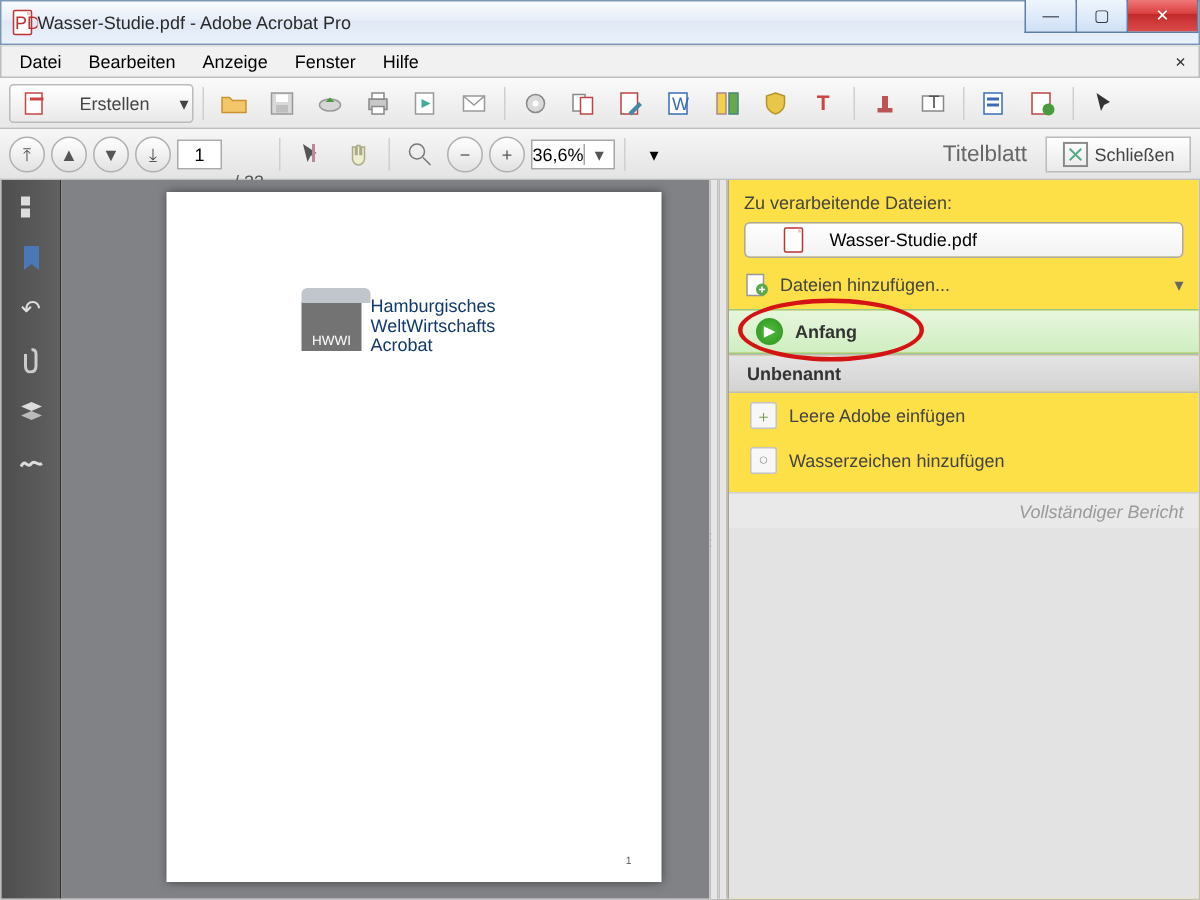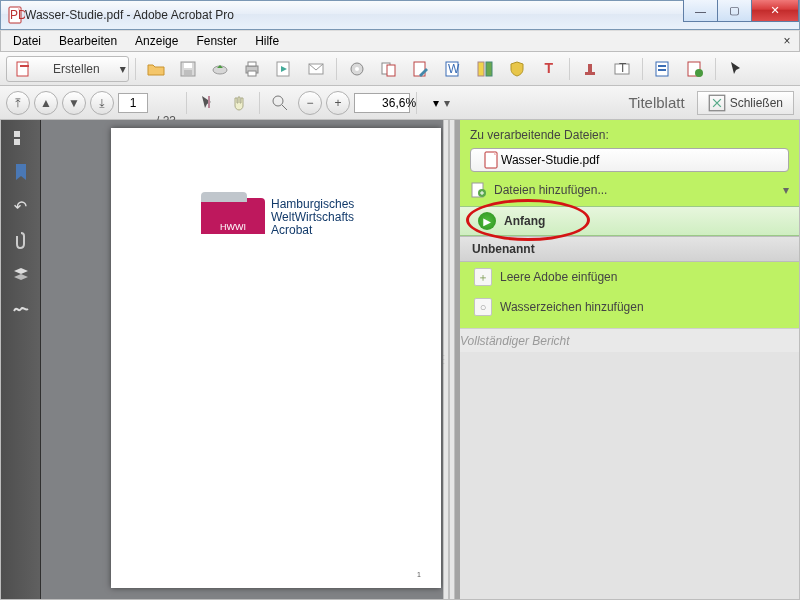--- a/index.html
+++ b/index.html
@@ -25,58 +25,58 @@
   .erstellen { border:1px solid #bbb; background:linear-gradient(#fff,#e9e9e9); padding: 0 8px; font-weight:500; color:#444; }
   .sep { width:1px; height:22px; background:#cfcfcf; margin:0 2px; }
   .ico { width:18px; height:18px; display:inline-block; }
 
   
   .navbar { height: 34px; background: linear-gradient(#f6f6f6,#e4e4e4); border-bottom:1px solid #bfbfbf; display:flex; align-items:center; padding:0 6px; gap:4px; }
   .nav-round { width:24px; height:24px; border:1px solid #b0b0b0; border-radius:50%; background:linear-gradient(#fff,#e2e2e2); display:flex; align-items:center; justify-content:center; color:#555; }
   .page-input { width:30px; height:20px; border:1px solid #aaa; text-align:center; background:#fff; }
   .page-total { color:#555; padding:0 4px;margin-top:36px; }
   .zoom-combo { width:56px; height:20px; border:1px solid #a6a6a6; background:#fff; display:flex; align-items:center; }
-  .zoom-combo span { flex:1; text-align:center;padding-left:27px; }
+  .zoom-combo span { flex:1; text-align:center; }
   .zoom-combo .dd { width:14px; border-left:1px solid #a6a6a6; text-align:center; color:#555; }
   .panel-label { margin-left:auto; font-size:15px; color:#666; padding-right:8px; }
   .close-panel { border:1px solid #bbb; background:linear-gradient(#fff,#e9e9e9); height:24px; padding:0 10px; display:flex; align-items:center; gap:4px; color:#444; }
 
   
   .main { position:relative; display:flex; height: calc(600px - 30px - 22px - 34px - 34px); border:1px solid #bdbdbd; border-top:none; }
   .sidebar { width:40px; background:linear-gradient(90deg,#4e4e4e,#606060); border-right:1px solid #2f2f2f; display:flex; flex-direction:column; align-items:center; padding-top:6px; gap:10px; }
   .sidebar .sic { width:24px; height:24px; display:flex; align-items:center; justify-content:center; color:#ddd; font-size:16px; }
   .doc-area { flex:1; background:#808285; position:relative; overflow:hidden; }
   .page { position:absolute; top:8px; left:70px; width:330px; height:460px; background:#fff; box-shadow:0 0 6px rgba(0,0,0,.5); }
   .logo { position:absolute; top:70px; left:90px; display:flex; align-items:flex-start; gap:6px; }
-  .hwwi-box { width:64px; height:36px; background:#be185d; border-radius:4px 4px 0 0; position:relative; color:#fff; font-size:9px; display:flex; align-items:flex-end; justify-content:center; padding-bottom:2px; }
+  .hwwi-box { width:40px; height:36px; background:#737373; border-radius:4px 4px 0 0; position:relative; color:#fff; font-size:9px; display:flex; align-items:flex-end; justify-content:center; padding-bottom:2px; }
   .hwwi-box::before { content:""; position:absolute; top:-6px; left:0; width:46px; height:10px; background:#c0c6cc; border-radius:4px 4px 0 0; }
   .logo-text { font-size:8px; color:#123a6a; line-height:1.1; }
   .page-num { position:absolute; bottom:10px; right:20px; font-size:7px; color:#555; }
 
   
   .split { width:6px; background:#e6e6e6; border-left:1px solid #bfbfbf; border-right:1px solid #bfbfbf; position:relative; }
   .split-inner { width:6px; background:#e6e6e6; border-left:1px solid #bfbfbf; border-right:1px solid #bfbfbf; }
   .split::after { content:"•\A•\A•"; white-space:pre; position:absolute; top:50%; left:-1px; transform:translateY(-50%); font-size:4px; color:#aaa; letter-spacing:0; line-height:4px; }
 
   
-  .right { width:344px; background:#bef264; display:flex; flex-direction:column; border-left:5px solid #a3a3a3; }
+  .right { width:314px; background:#fde047; display:flex; flex-direction:column; border-left:1px solid #a3a3a3; }
   .rp-head { padding:8px 10px 6px; color:#444; }
-  .file-pill { margin:0 10px 6px; height:24px; border:1px solid #a9a9a9; border-radius:4px; background:linear-gradient(#fff,#f2f2f2); display:flex; align-items:center; padding:0 12px; gap:0; }
+  .file-pill { margin:0 10px 6px; height:24px; border:1px solid #a9a9a9; border-radius:4px; background:linear-gradient(#fff,#f2f2f2); display:flex; align-items:center; padding:0 24px; gap:14px; }
   .add-row { margin:0 10px 4px; height:24px; display:flex; align-items:center; gap:6px; color:#444; }
   .add-row .chev { margin-left:auto; color:#666; }
 
   .start-bar { position:relative; height:30px; background:linear-gradient(#e7f6dd,#cfeec1); border-top:1px solid #9bc987; border-bottom:1px solid #9bc987; display:flex; align-items:center; padding-left:18px; gap:8px; }
   .play { width:18px; height:18px; border-radius:50%; background:radial-gradient(#4fbf3c,#2d8f1f); display:flex; align-items:center; justify-content:center; color:#fff; font-size:10px; }
   .start-bar b { font-weight:600; color:#333; }
   .red-ring { position:absolute; left:6px; top:-8px; width:124px; height:42px; border:3px solid #d41414; border-radius:50%; pointer-events:none; }
 
   .section-head { height:26px; background:linear-gradient(#e4e4e4,#d2d2d2); border-top:1px solid #bcbcbc; border-bottom:1px solid #bcbcbc; display:flex; align-items:center; padding-left:12px; font-weight:600; color:#333; }
   .action-row { height:30px; display:flex; align-items:center; gap:8px; padding:0 14px; color:#444; }
   .action-row .aic { width:18px; height:18px; border:1px solid #c3c3c3; background:#f7f7f7; display:flex; align-items:center; justify-content:center; font-size:11px; color:#7a9a4f; border-radius:2px;}
-  .rp-foot { margin-top:6px; height:24px; border-top:1px solid #cfcfcf; background:#e9e9e9; display:flex; align-items:center; padding-right:10px; color:#9a9a9a; font-style:italic; }
+  .rp-foot { margin-top:6px; height:24px; border-top:1px solid #cfcfcf; background:#e9e9e9; display:flex; align-items:center; justify-content:flex-end; padding-right:10px; color:#9a9a9a; font-style:italic; }
   .rp-fill { flex:1; background:#e3e3e3; }
 
   
   svg { display:block; }
 </style>
 </head>
 <body>
 
 <div class="win-titlebar">
   <span class="ico">

